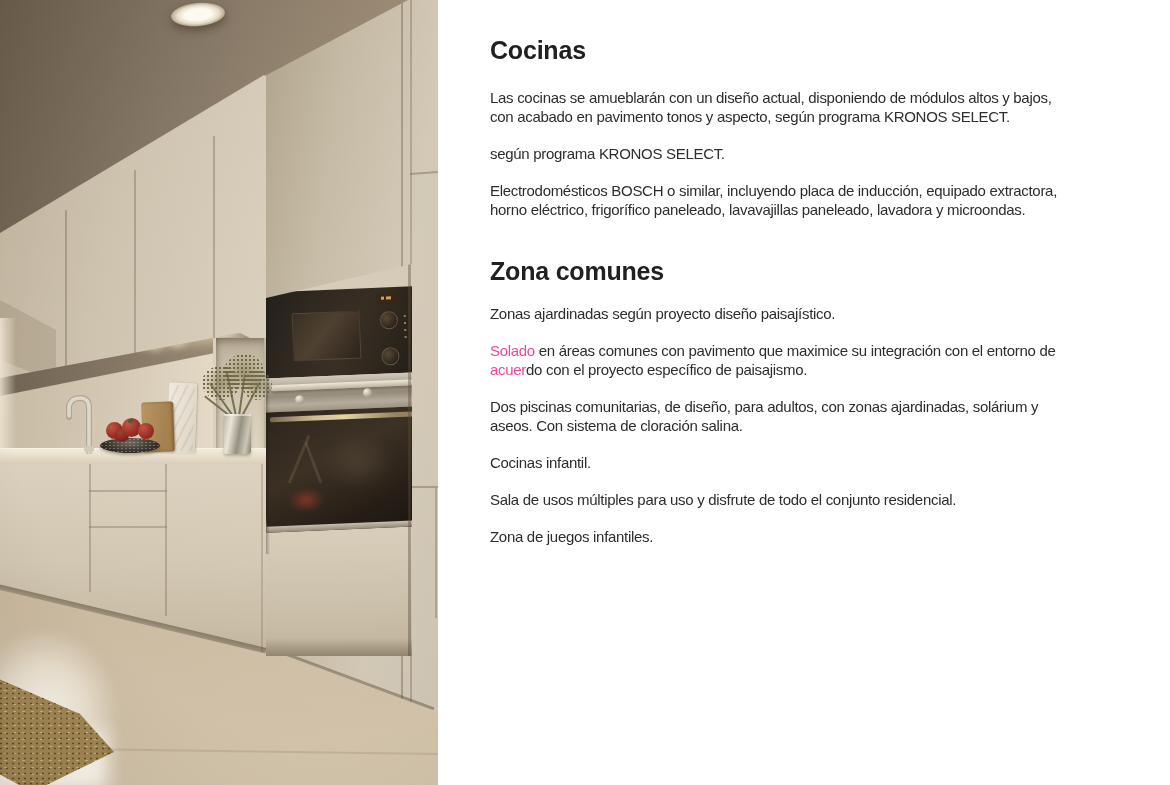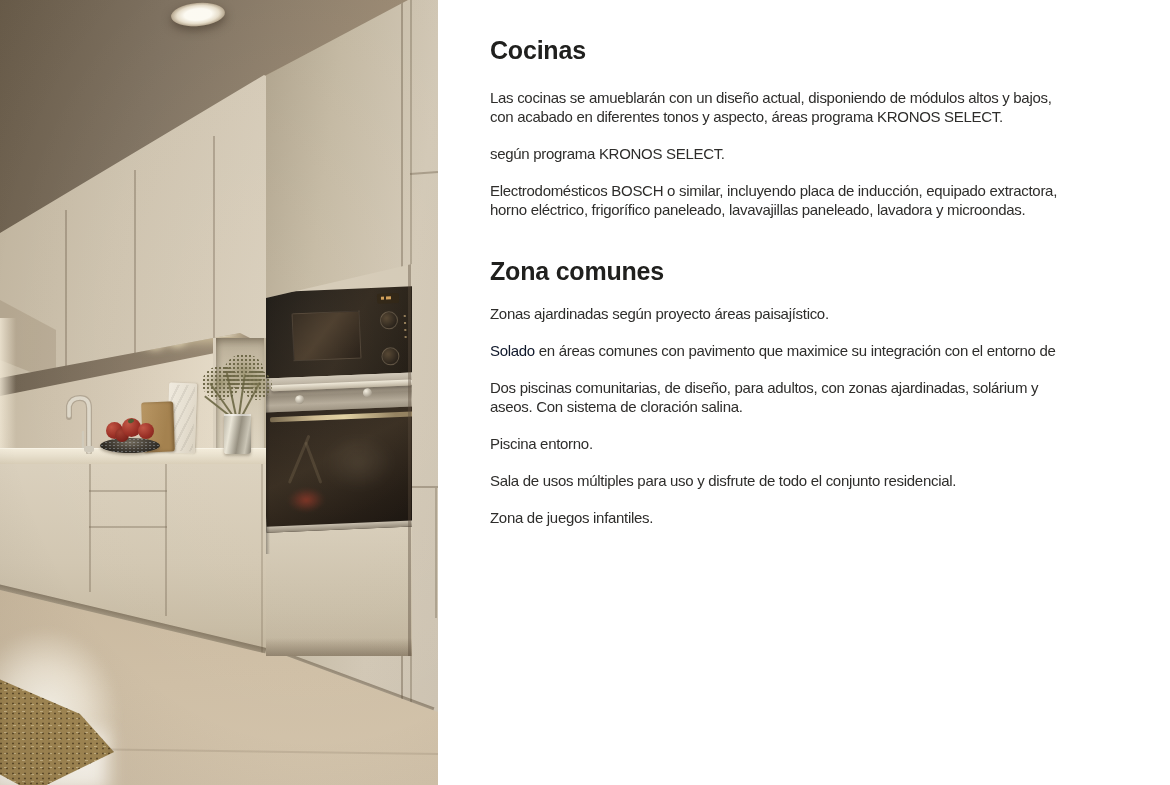--- a/index.html
+++ b/index.html
@@ -7,21 +7,21 @@
   .stage{position:relative;width:1170px;height:785px;overflow:hidden;background:#fff;
          font-family:"Liberation Sans",sans-serif}
 
   
   .content{position:absolute;left:438px;top:0;right:0;bottom:0;background:#ffffff;
            padding:36px 40px 16px 52px;box-sizing:border-box}
   .h1{margin:0 0 24px;font-size:25px;line-height:28px;font-weight:bold;color:#20201e;letter-spacing:-.2px}
   .h2{margin-top:38px;margin-bottom:19px}
   .paras p{margin:0 0 18px;font-size:15px;line-height:19px;color:#2e2d2b;letter-spacing:-.3px}
   .paras .line{display:block;white-space:nowrap}
-  .muted{color:#0f172a}
+  .muted{color:#ec4899}
 
   
   .photo{position:absolute;left:0;top:0;width:438px;height:785px;overflow:hidden;
          background:linear-gradient(175deg,#9d8d74 30%,#b7a68b 48%,#c7b69c 65%,#cfbfa6 85%,#d3c4ac 100%)}
   .photo div{position:absolute}
 
   #sun1{left:-30px;top:628px;width:150px;height:175px;
         background:radial-gradient(closest-side,rgba(255,253,245,.95),rgba(255,250,238,.6) 55%,transparent);
         filter:blur(5px)}
   #sun2{left:-12px;top:732px;width:120px;height:60px;background:rgba(255,252,244,.92);filter:blur(9px)}
@@ -313,46 +313,47 @@
 
     <div id="grade"></div>
   </div>
 
   <div class="content">
     <section>
       <h1 class="h1">Cocinas</h1>
       <div class="paras">
           <p>
             <span class="line"><span>Las cocinas se amueblarán con un diseño actual, disponiendo de módulos altos y bajos,</span></span>
-            <span class="line"><span>con acabado en diferentes tonos y aspecto, áreas programa KRONOS SELECT.</span></span>
+            <span class="line"><span>con acabado en pavimento tonos y aspecto, según programa KRONOS SELECT.</span></span>
           </p>
           <p>
             <span class="line"><span>según programa KRONOS SELECT.</span></span>
           </p>
           <p>
             <span class="line"><span>Electrodomésticos BOSCH o similar, incluyendo placa de inducción, equipado extractora,</span></span>
             <span class="line"><span>horno eléctrico, frigorífico paneleado, lavavajillas paneleado, lavadora y microondas.</span></span>
           </p>
         </div>
     </section>
     <section>
       <h2 class="h1 h2">Zona comunes</h2>
       <div class="paras">
           <p>
-            <span class="line"><span>Zonas ajardinadas según proyecto áreas paisajístico.</span></span>
+            <span class="line"><span>Zonas ajardinadas según proyecto diseño paisajístico.</span></span>
           </p>
           <p>
             <span class="line"><span class="muted">Solado </span><span>en áreas comunes con pavimento que maximice su integración con el entorno de</span></span>
+            <span class="line"><span class="muted">acuer</span><span>do con el proyecto específico de paisajismo.</span></span>
           </p>
           <p>
             <span class="line"><span>Dos piscinas comunitarias, de diseño, para adultos, con zonas ajardinadas, solárium y</span></span>
             <span class="line"><span>aseos. Con sistema de cloración salina.</span></span>
           </p>
           <p>
-            <span class="line"><span>Piscina entorno.</span></span>
+            <span class="line"><span>Cocinas infantil.</span></span>
           </p>
           <p>
             <span class="line"><span>Sala de usos múltiples para uso y disfrute de todo el conjunto residencial.</span></span>
           </p>
           <p>
             <span class="line"><span>Zona de juegos infantiles.</span></span>
           </p>
         </div>
     </section>
   </div>

